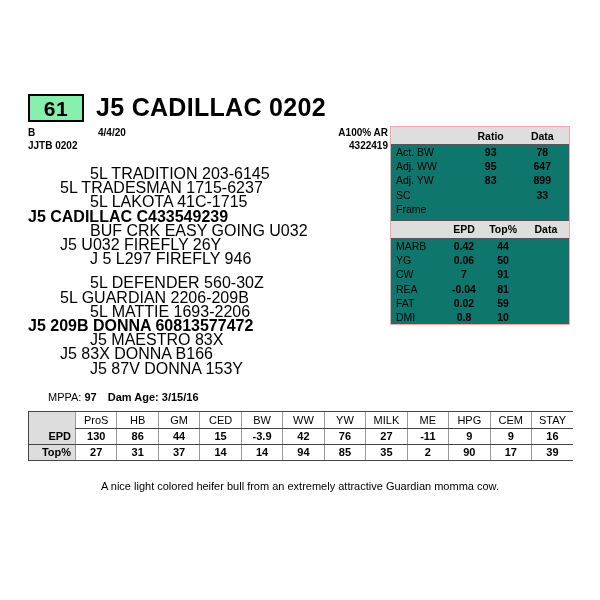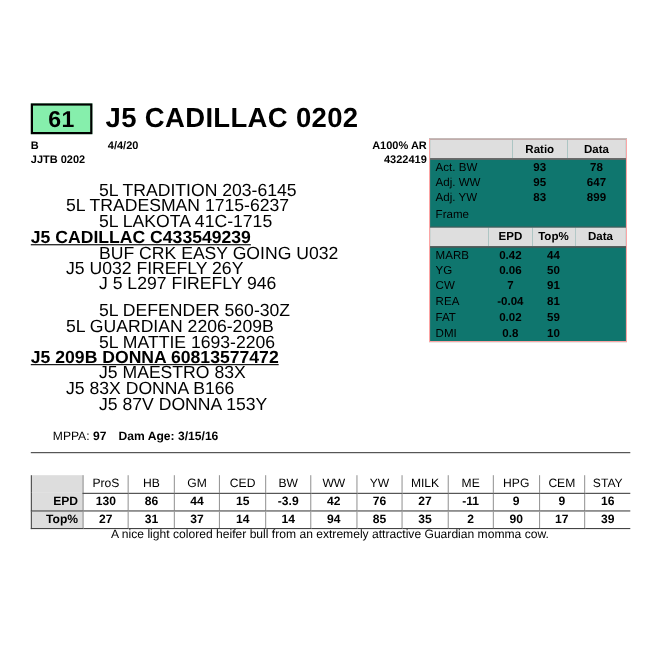--- a/index.html
+++ b/index.html
@@ -98,21 +98,21 @@
     position: absolute;
     left: 28px;
     top: 167px;
     width: 300px;
   }
   .ped-line {
     font-size: 16px;
     line-height: 14.2px;
     white-space: nowrap;
   }
-  .ped-line.bold { font-weight: bold; text-decoration: underline; }
+  .ped-line.bold { font-weight: bold; }
   .ped-gap { height: 10px; }
   .i0 { padding-left: 0px; }
   .i1 { padding-left: 32px; }
   .i2 { padding-left: 62px; }
   .mppa {
     position: absolute;
     left: 20px;
     top: 224px;
     font-size: 11px;
     white-space: nowrap;
@@ -160,21 +160,21 @@
   .rt-divider {
     height: 0;
     border-top: 1.5px solid #555555;
   }
   .rt-sp { height: 4px; }
 
   
   .epd-table-wrap {
     position: absolute;
     left: 28px;
-    top: 432px;
+    top: 412px;
     width: 545px;
   }
   table.epd {
     border-collapse: collapse;
     width: 100%;
     table-layout: fixed;
   }
   table.epd td, table.epd th {
     font-size: 11px;
     text-align: center;
@@ -288,20 +288,25 @@
             <td class="lbl">Adj. WW</td>
             <td class="num">95</td>
             <td class="num">647</td>
           </tr>
           <tr>
             <td class="lbl">Adj. YW</td>
             <td class="num">83</td>
             <td class="num">899</td>
           </tr>
           <tr>
+            <td class="lbl">SC</td>
+            <td class="num"></td>
+            <td class="num">33</td>
+          </tr>
+          <tr>
             <td class="lbl">Frame</td>
             <td class="num"></td>
             <td class="num"></td>
           </tr>
         </tbody>
     </table>
 
     <div class="rt-sp"></div>
     <div class="rt-divider"></div>
 

